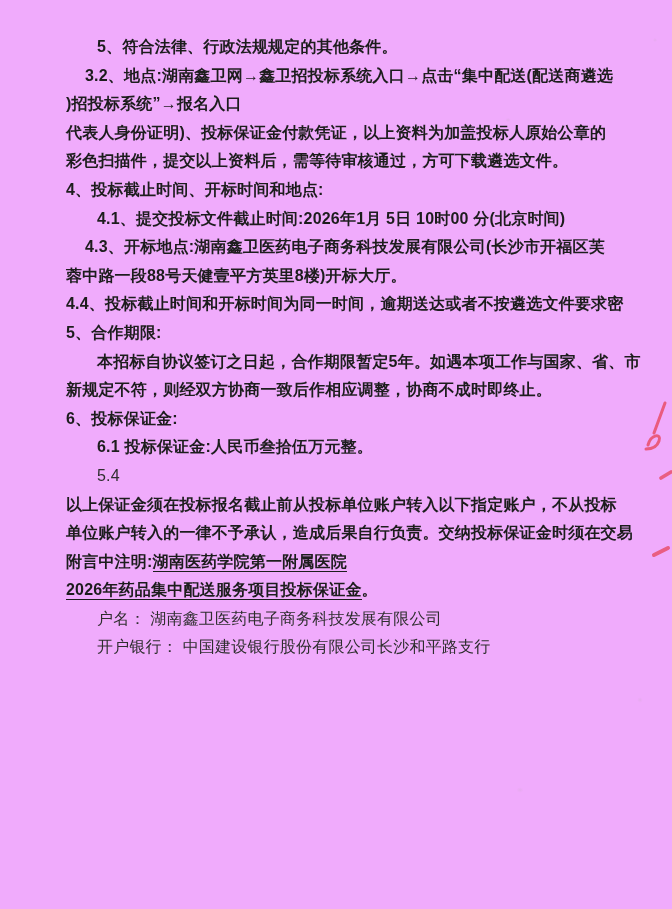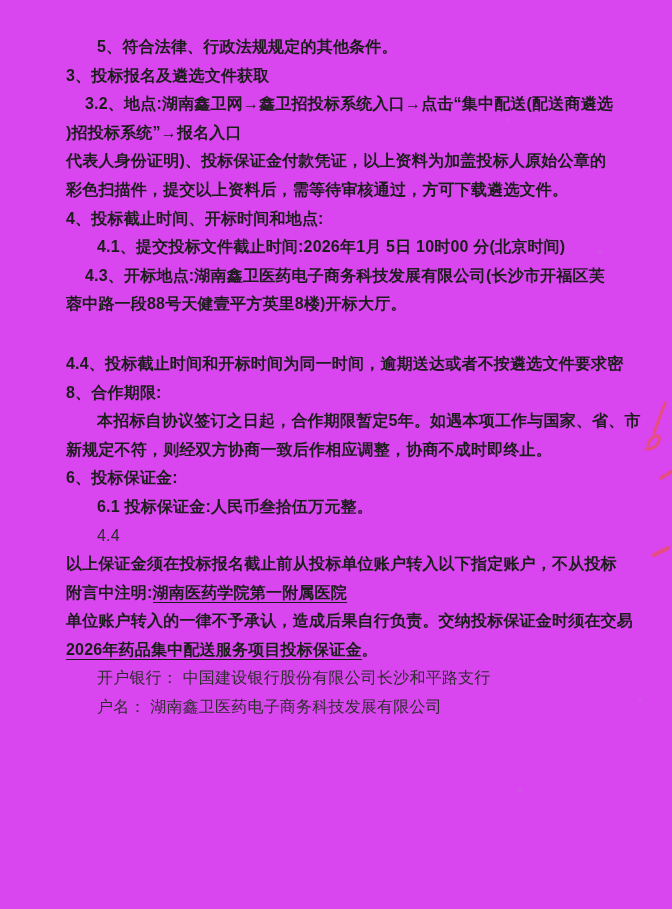--- a/index.html
+++ b/index.html
@@ -5,21 +5,21 @@
   html, body { margin: 0; padding: 0; }
   body {
     width: 672px; height: 909px;
     background: #ffffff;
     font-family: "Liberation Sans", "DejaVu Sans", sans-serif;
     overflow: hidden;
   }
   .page {
     position: relative;
     width: 672px; height: 909px;
-    background: #d946ef;
+    background: #f0abfc;
     overflow: hidden;
   }
   
   .noise {
     position: absolute; inset: 0; pointer-events: none;
     background:
       radial-gradient(4px 3px at 508px 120px, rgba(175,165,160,.18), transparent 70%),
       radial-gradient(5px 4px at 600px 252px, rgba(175,165,160,.16), transparent 70%),
       radial-gradient(3px 3px at 655px 40px,  rgba(175,165,160,.15), transparent 70%),
       radial-gradient(5px 4px at 520px 790px, rgba(175,165,160,.14), transparent 70%),
@@ -36,63 +36,62 @@
     height: 28.6px;
     line-height: 28.6px;
     font-size: 16px;
     font-weight: 700;
     color: #1d1d1d;
     letter-spacing: 0.2px;
     white-space: pre;
   }
   .ind1 { padding-left: 19px; }
   .ind2 { padding-left: 31px; }
-  .gap  { margin-top: 31px; }
+  .gap  { }
   .light { font-weight: 400; color: #2e2e2e; }
   .u {
     border-bottom: 1.6px solid #1d1d1d;
     padding-bottom: 1px;
   }
   .red-marks {
     position: absolute;
     left: 628px; top: 398px;
     width: 44px; height: 170px;
     pointer-events: none;
   }
 </style>
 </head>
 <body>
 
 <div class="page">
   <div class="noise"></div>
 
   <div class="content">
     <p class="ln ind2">5、符合法律、行政法规规定的其他条件。</p>
-    <p class="ln">3、投标报名及遴选文件获取</p>
     <p class="ln ind1">3.2、地点:湖南鑫卫网→鑫卫招投标系统入口→点击“集中配送(配送商遴选</p>
     <p class="ln">)招投标系统”→报名入口</p>
     <p class="ln">代表人身份证明)、投标保证金付款凭证，以上资料为加盖投标人原始公章的</p>
     <p class="ln">彩色扫描件，提交以上资料后，需等待审核通过，方可下载遴选文件。</p>
     <p class="ln">4、投标截止时间、开标时间和地点:</p>
     <p class="ln ind2">4.1、提交投标文件截止时间:2026年1月 5日 10时00 分(北京时间)</p>
     <p class="ln ind1">4.3、开标地点:湖南鑫卫医药电子商务科技发展有限公司(长沙市开福区芙</p>
     <p class="ln">蓉中路一段88号天健壹平方英里8楼)开标大厅。</p>
     <p class="ln gap">4.4、投标截止时间和开标时间为同一时间，逾期送达或者不按遴选文件要求密</p>
-    <p class="ln">8、合作期限:</p>
+    <p class="ln">5、合作期限:</p>
     <p class="ln ind2">本招标自协议签订之日起，合作期限暂定5年。如遇本项工作与国家、省、市</p>
     <p class="ln">新规定不符，则经双方协商一致后作相应调整，协商不成时即终止。</p>
     <p class="ln">6、投标保证金:</p>
     <p class="ln ind2">6.1 投标保证金:人民币叁拾伍万元整。</p>
-    <p class="ln ind2 light">4.4</p>
+    <p class="ln ind2 light">5.4</p>
     <p class="ln">以上保证金须在投标报名截止前从投标单位账户转入以下指定账户，不从投标</p>
+    <p class="ln">单位账户转入的一律不予承认，造成后果自行负责。交纳投标保证金时须在交易</p>
     <p class="ln"><span>附言中注明:</span><span class="u">湖南医药学院第一附属医院</span></p>
-    <p class="ln">单位账户转入的一律不予承认，造成后果自行负责。交纳投标保证金时须在交易</p>
     <p class="ln"><span class="u">2026年药品集中配送服务项目投标保证金</span><span>。</span></p>
+    <p class="ln ind2 light">户名： 湖南鑫卫医药电子商务科技发展有限公司</p>
     <p class="ln ind2 light">开户银行： 中国建设银行股份有限公司长沙和平路支行</p>
-    <p class="ln ind2 light">户名： 湖南鑫卫医药电子商务科技发展有限公司</p>
   </div>
 
   <svg class="red-marks" viewBox="0 0 44 170" xmlns="http://www.w3.org/2000/svg">
     <path d="M37,5 L26,35 M20,47 C23,36 34,35 31,43 C29,49 23,51 18,51" fill="none" stroke="#e8506c" stroke-width="3" stroke-linecap="round" opacity="0.88"></path>
     <path d="M33,80 L43,74" fill="none" stroke="#e8506c" stroke-width="3.6" stroke-linecap="round" opacity="0.85"></path>
     <path d="M26,157 L40,150" fill="none" stroke="#e8506c" stroke-width="4" stroke-linecap="round" opacity="0.85"></path>
   </svg>
 </div>
 
 </body></html>

